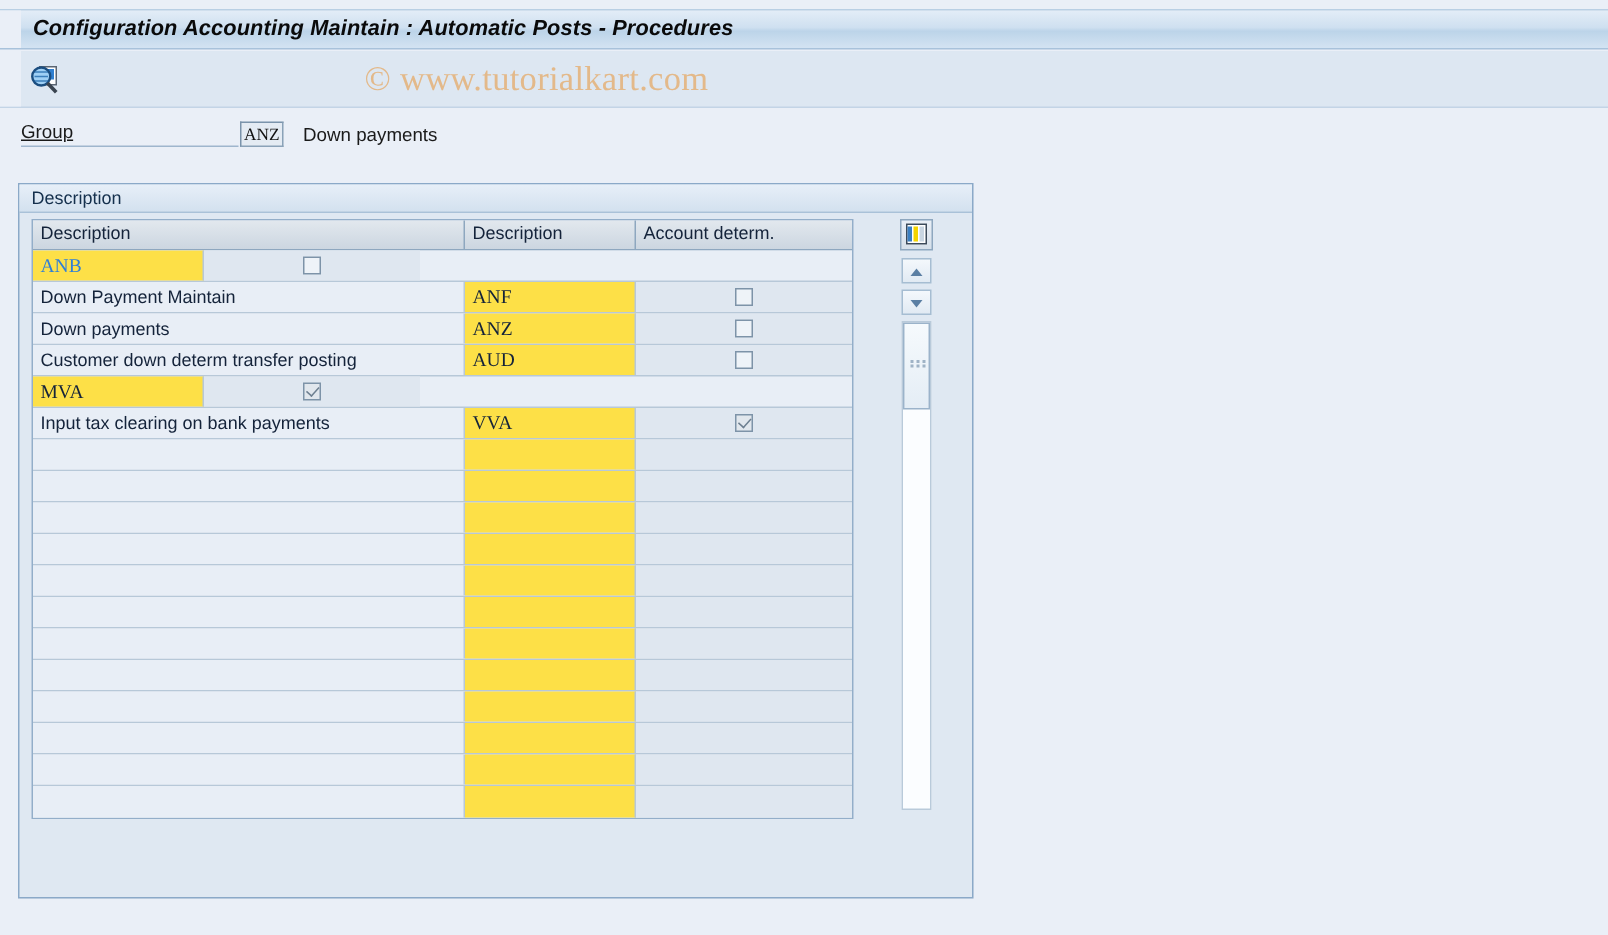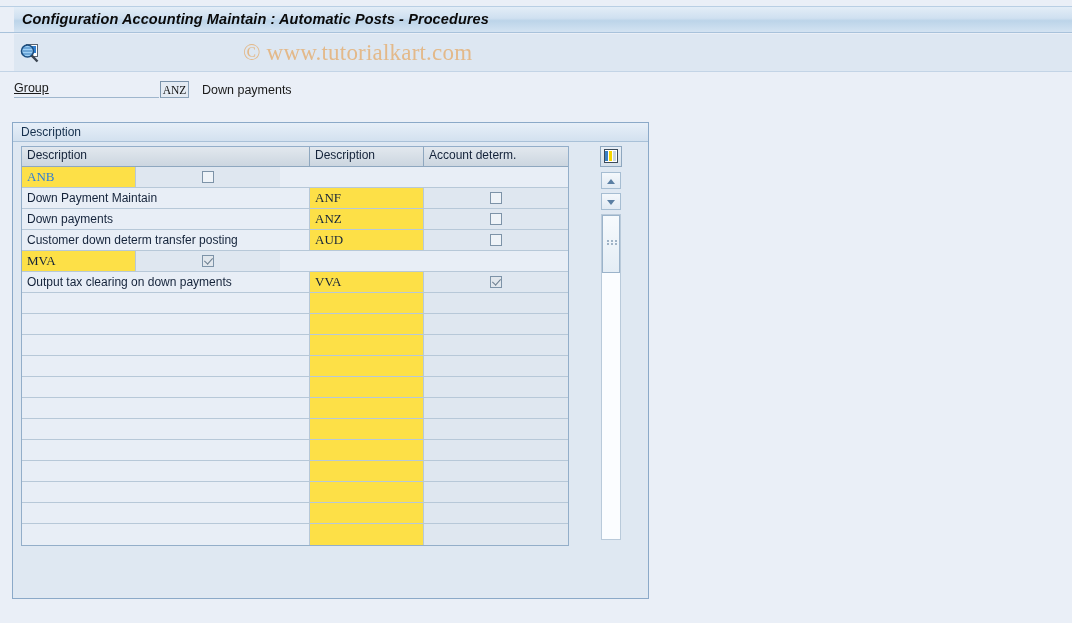--- a/index.html
+++ b/index.html
@@ -371,21 +371,21 @@
               <div class="cbx"></div>
             </div>
           </div>
           <div class="row">
             <div class="cell c-tran">MVA</div>
             <div class="cell c-acct">
               <div class="cbx checked"></div>
             </div>
           </div>
           <div class="row">
-            <div class="cell c-desc">Output tax clearing on down payments</div>
+            <div class="cell c-desc">Input tax clearing on bank payments</div>
             <div class="cell c-tran">VVA</div>
             <div class="cell c-acct">
               <div class="cbx checked"></div>
             </div>
           </div>
           <div class="row">
             <div class="cell c-desc"></div>
             <div class="cell c-tran"></div>
             <div class="cell c-acct">
               <div class="cbx empty"></div>

